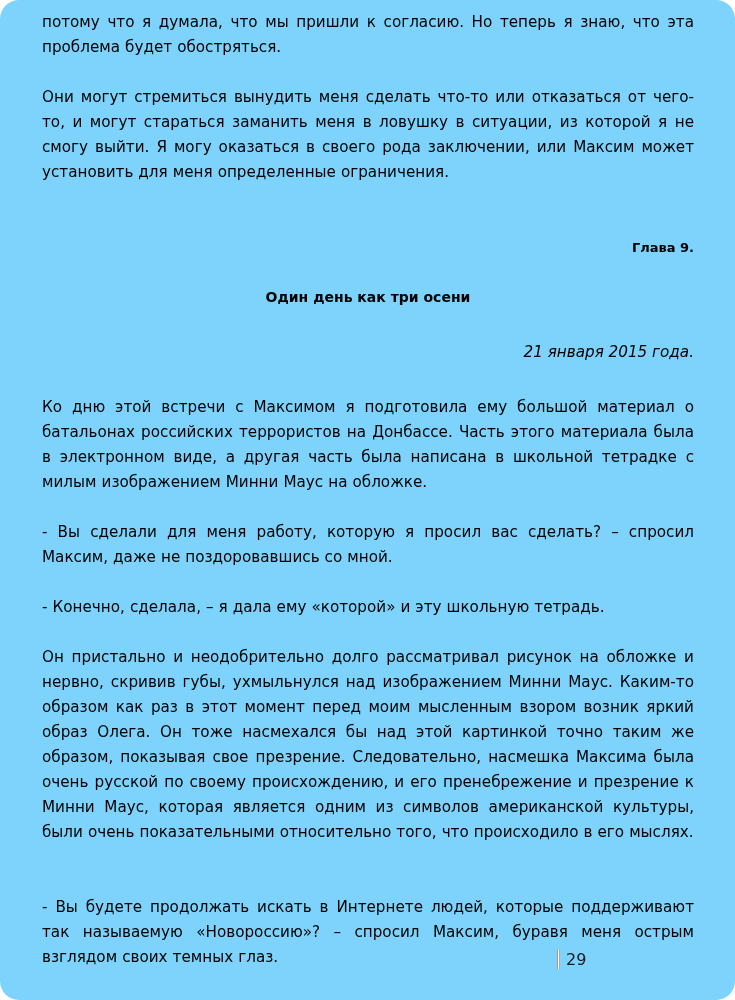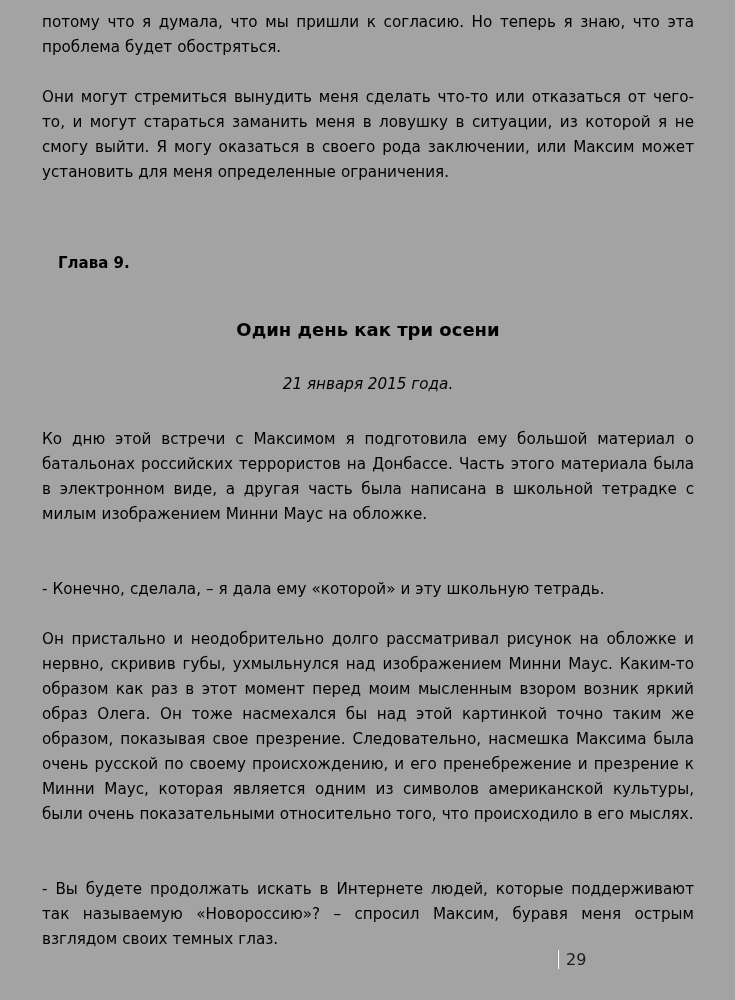--- a/index.html
+++ b/index.html
@@ -13,22 +13,23 @@
     height: 1000px;
     font-family: "DejaVu Sans", "Liberation Sans", sans-serif;
     color: #000000;
     -webkit-font-smoothing: antialiased;
   }
   .page {
     position: relative;
     width: 735px;
     height: 1000px;
     box-sizing: border-box;
-    background: #a3a3a3;
+    background: #7dd3fc;
     overflow: hidden;
+    border-radius: 19px;
   }
   .content {
     position: absolute;
     left: 42px;
     top: 10px;
     width: 652px;
   }
   p.para {
     margin: 0 0 0 0;
     font-size: 15.2px;
@@ -36,38 +37,38 @@
     text-align: justify;
     text-justify: inter-word;
     hyphens: none;
     word-spacing: 0.2px;
   }
   .chapter-block {
     margin-top: 0;
     text-align: center;
   }
   .chapter-title {
-    font-size: 15px;
+    font-size: 13px;
     line-height: 25px;
     font-weight: bold;
-    text-align: left;
-    margin: 16px;
+    text-align: right;
+    margin: 0;
   }
   .chapter-subtitle {
-    font-size: 18px;
+    font-size: 14px;
     line-height: 25px;
     font-weight: bold;
     text-align: center;
     margin: 0;
   }
   .date-line {
     font-size: 15.2px;
     line-height: 25px;
     font-style: italic;
-    text-align: center;
+    text-align: right;
     margin: 0;
   }
   .spacer-xs { height: 12px; }
   .spacer-sm { height: 25px; }
   .spacer-md { height: 30px; }
   .spacer-lg { height: 38px; }
 
   .footer {
     position: absolute;
     left: 0;
@@ -122,20 +123,21 @@
     <div class="spacer-md"></div>
 
     <p class="date-line">21 января 2015 года.</p>
 
     <div class="spacer-md"></div>
 
     <p class="para">Ко дню этой встречи с Максимом я подготовила ему большой материал о батальонах российских террористов на Донбассе. Часть этого материала была в электронном виде, а другая часть была написана в школьной тетрадке с милым изображением Минни Маус на обложке.</p>
 
     <div class="spacer-sm"></div>
 
+    <p class="para">- Вы сделали для меня работу, которую я просил вас сделать? – спросил Максим, даже не поздоровавшись со мной.</p>
 
     <div class="spacer-sm"></div>
 
     <p class="para">- Конечно, сделала, – я дала ему «которой» и эту школьную тетрадь.</p>
 
     <div class="spacer-sm"></div>
 
     <p class="para">Он пристально и неодобрительно долго рассматривал рисунок на обложке и нервно, скривив губы, ухмыльнулся над изображением Минни Маус. Каким-то образом как раз в этот момент перед моим мысленным взором возник яркий образ Олега. Он тоже насмехался бы над этой картинкой точно таким же образом, показывая свое презрение. Следовательно, насмешка Максима была очень русской по своему происхождению, и его пренебрежение и презрение к Минни Маус, которая является одним из символов американской культуры, были очень показательными относительно того, что происходило в его мыслях.</p>
 
     <div class="spacer-sm"></div>

